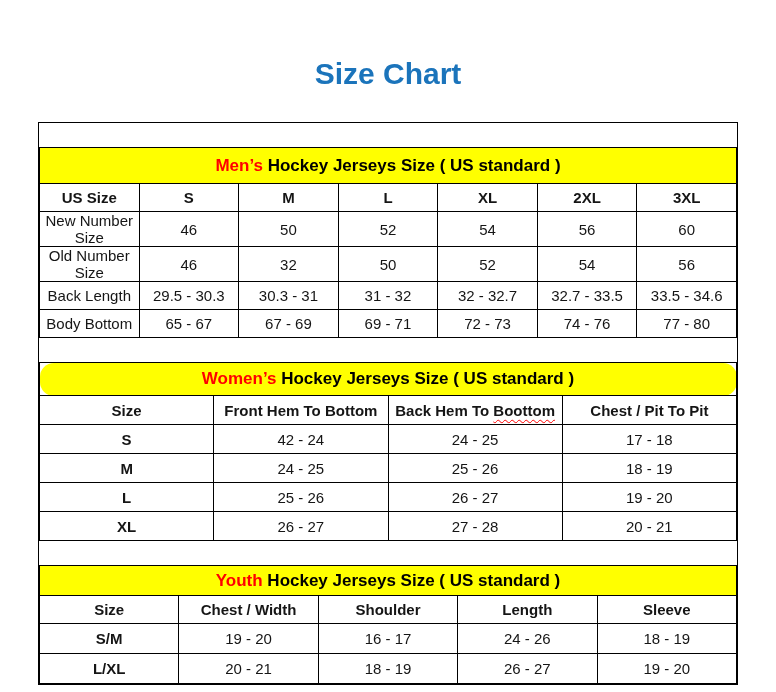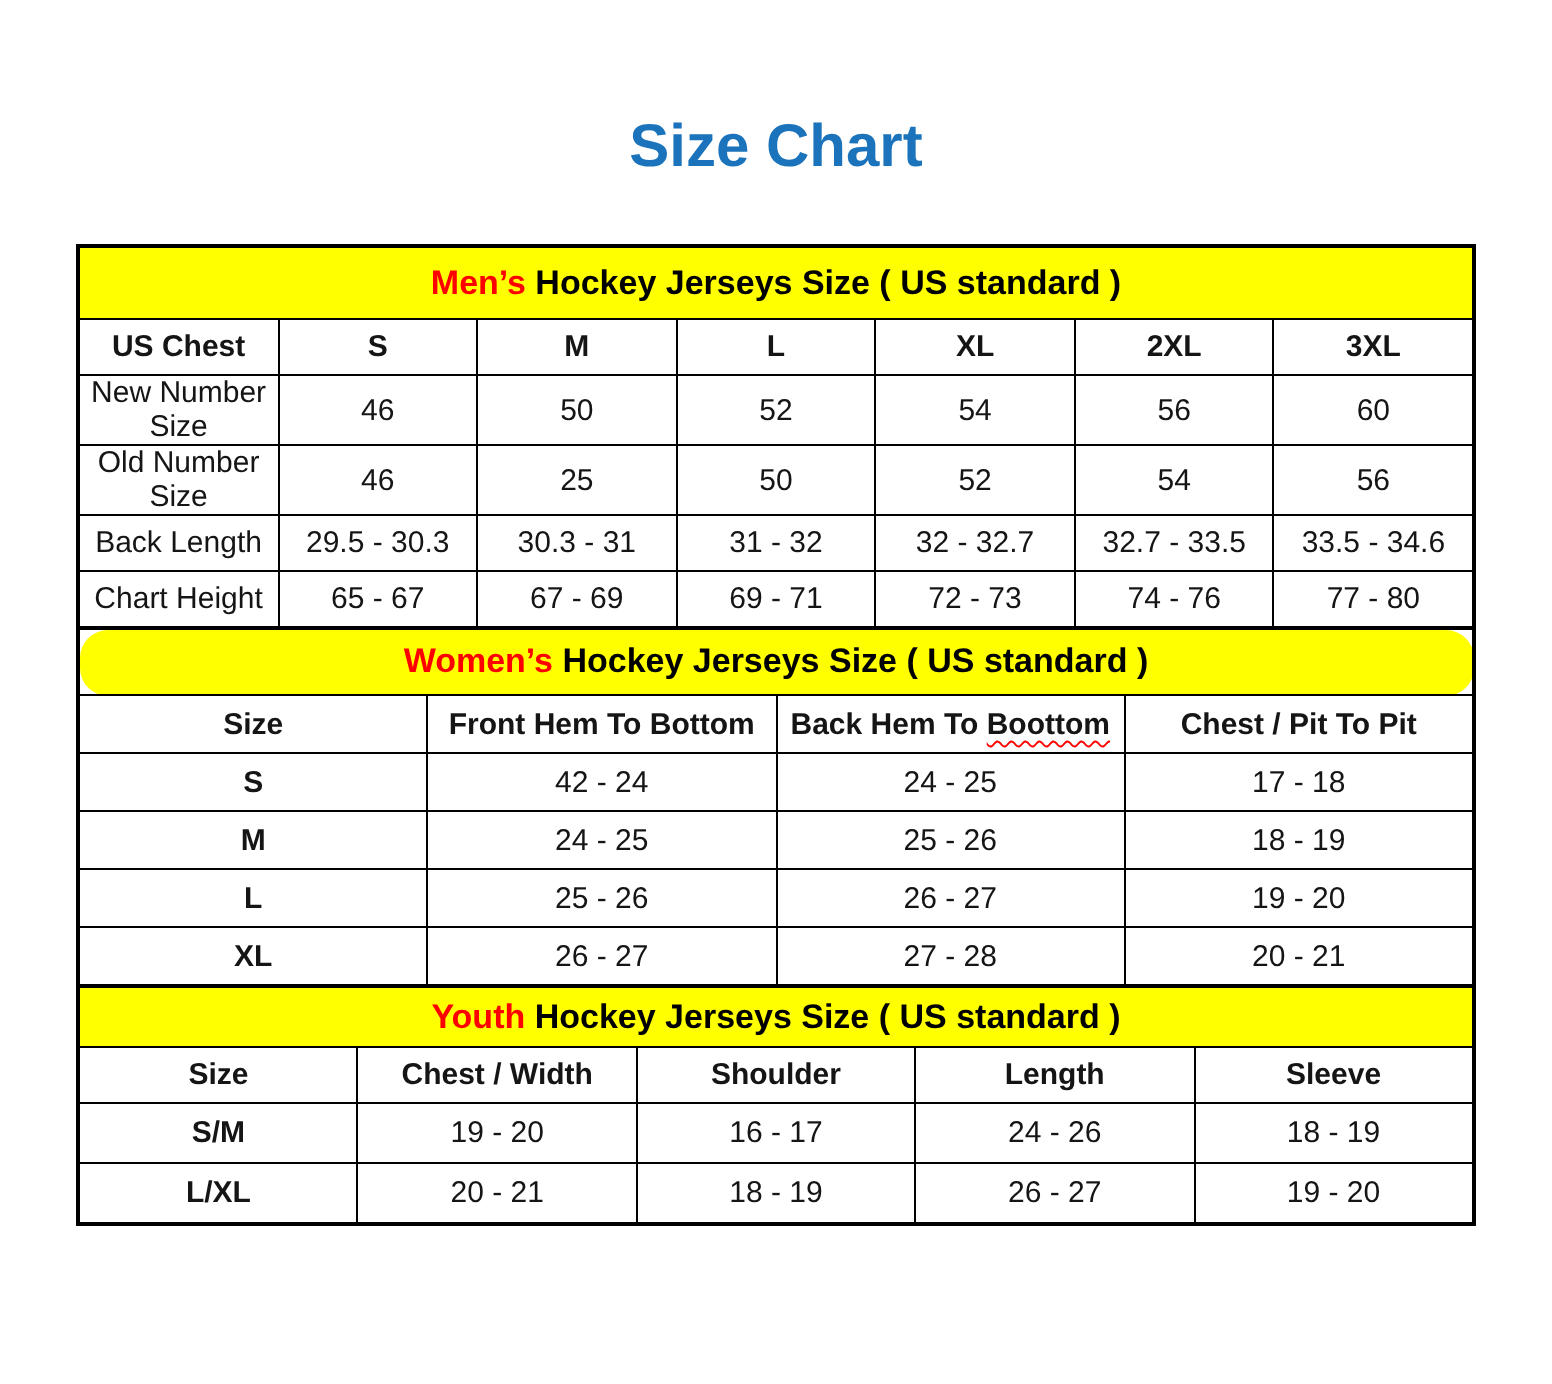--- a/index.html
+++ b/index.html
@@ -38,20 +38,21 @@
     position: absolute;
     left: 38px;
     top: 122px;
     width: 700px;
     border: 1px solid var(--line);
   }
   table.tbl {
     border-collapse: collapse;
     width: 100%;
     table-layout: fixed;
+    margin-top: 24px;
   }
   .tbl th, .tbl td {
     border: 1.5px solid var(--line);
     text-align: center;
     vertical-align: middle;
     padding: 0 2px;
   }
   .tbl .band {
     background: var(--yellow);
     font-size: 17px;
@@ -87,57 +88,57 @@
 
 <div class="page">
   <h1 class="page-title">Size Chart</h1>
   <div class="tables-wrap">
       <table class="tbl sec-mens">
         <tbody>
           <tr>
             <th colspan="7" class="band"><span class="accent">Men’s</span> Hockey Jerseys Size ( US standard )</th>
           </tr>
           <tr>
-            <th class="head">US Chest</th>
+            <th class="head">US Size</th>
             <th class="head">S</th>
             <th class="head">M</th>
             <th class="head">L</th>
             <th class="head">XL</th>
             <th class="head">2XL</th>
             <th class="head">3XL</th>
           </tr>
           <tr>
             <td class="cell">New Number Size</td>
             <td class="cell">46</td>
             <td class="cell">50</td>
             <td class="cell">52</td>
             <td class="cell">54</td>
             <td class="cell">56</td>
             <td class="cell">60</td>
           </tr>
           <tr>
             <td class="cell">Old Number Size</td>
             <td class="cell">46</td>
-            <td class="cell">25</td>
+            <td class="cell">32</td>
             <td class="cell">50</td>
             <td class="cell">52</td>
             <td class="cell">54</td>
             <td class="cell">56</td>
           </tr>
           <tr>
             <td class="cell">Back Length</td>
             <td class="cell">29.5 - 30.3</td>
             <td class="cell">30.3 - 31</td>
             <td class="cell">31 - 32</td>
             <td class="cell">32 - 32.7</td>
             <td class="cell">32.7 - 33.5</td>
             <td class="cell">33.5 - 34.6</td>
           </tr>
           <tr>
-            <td class="cell">Chart Height</td>
+            <td class="cell">Body Bottom</td>
             <td class="cell">65 - 67</td>
             <td class="cell">67 - 69</td>
             <td class="cell">69 - 71</td>
             <td class="cell">72 - 73</td>
             <td class="cell">74 - 76</td>
             <td class="cell">77 - 80</td>
           </tr>
         </tbody>
       </table>
       <table class="tbl sec-womens">

